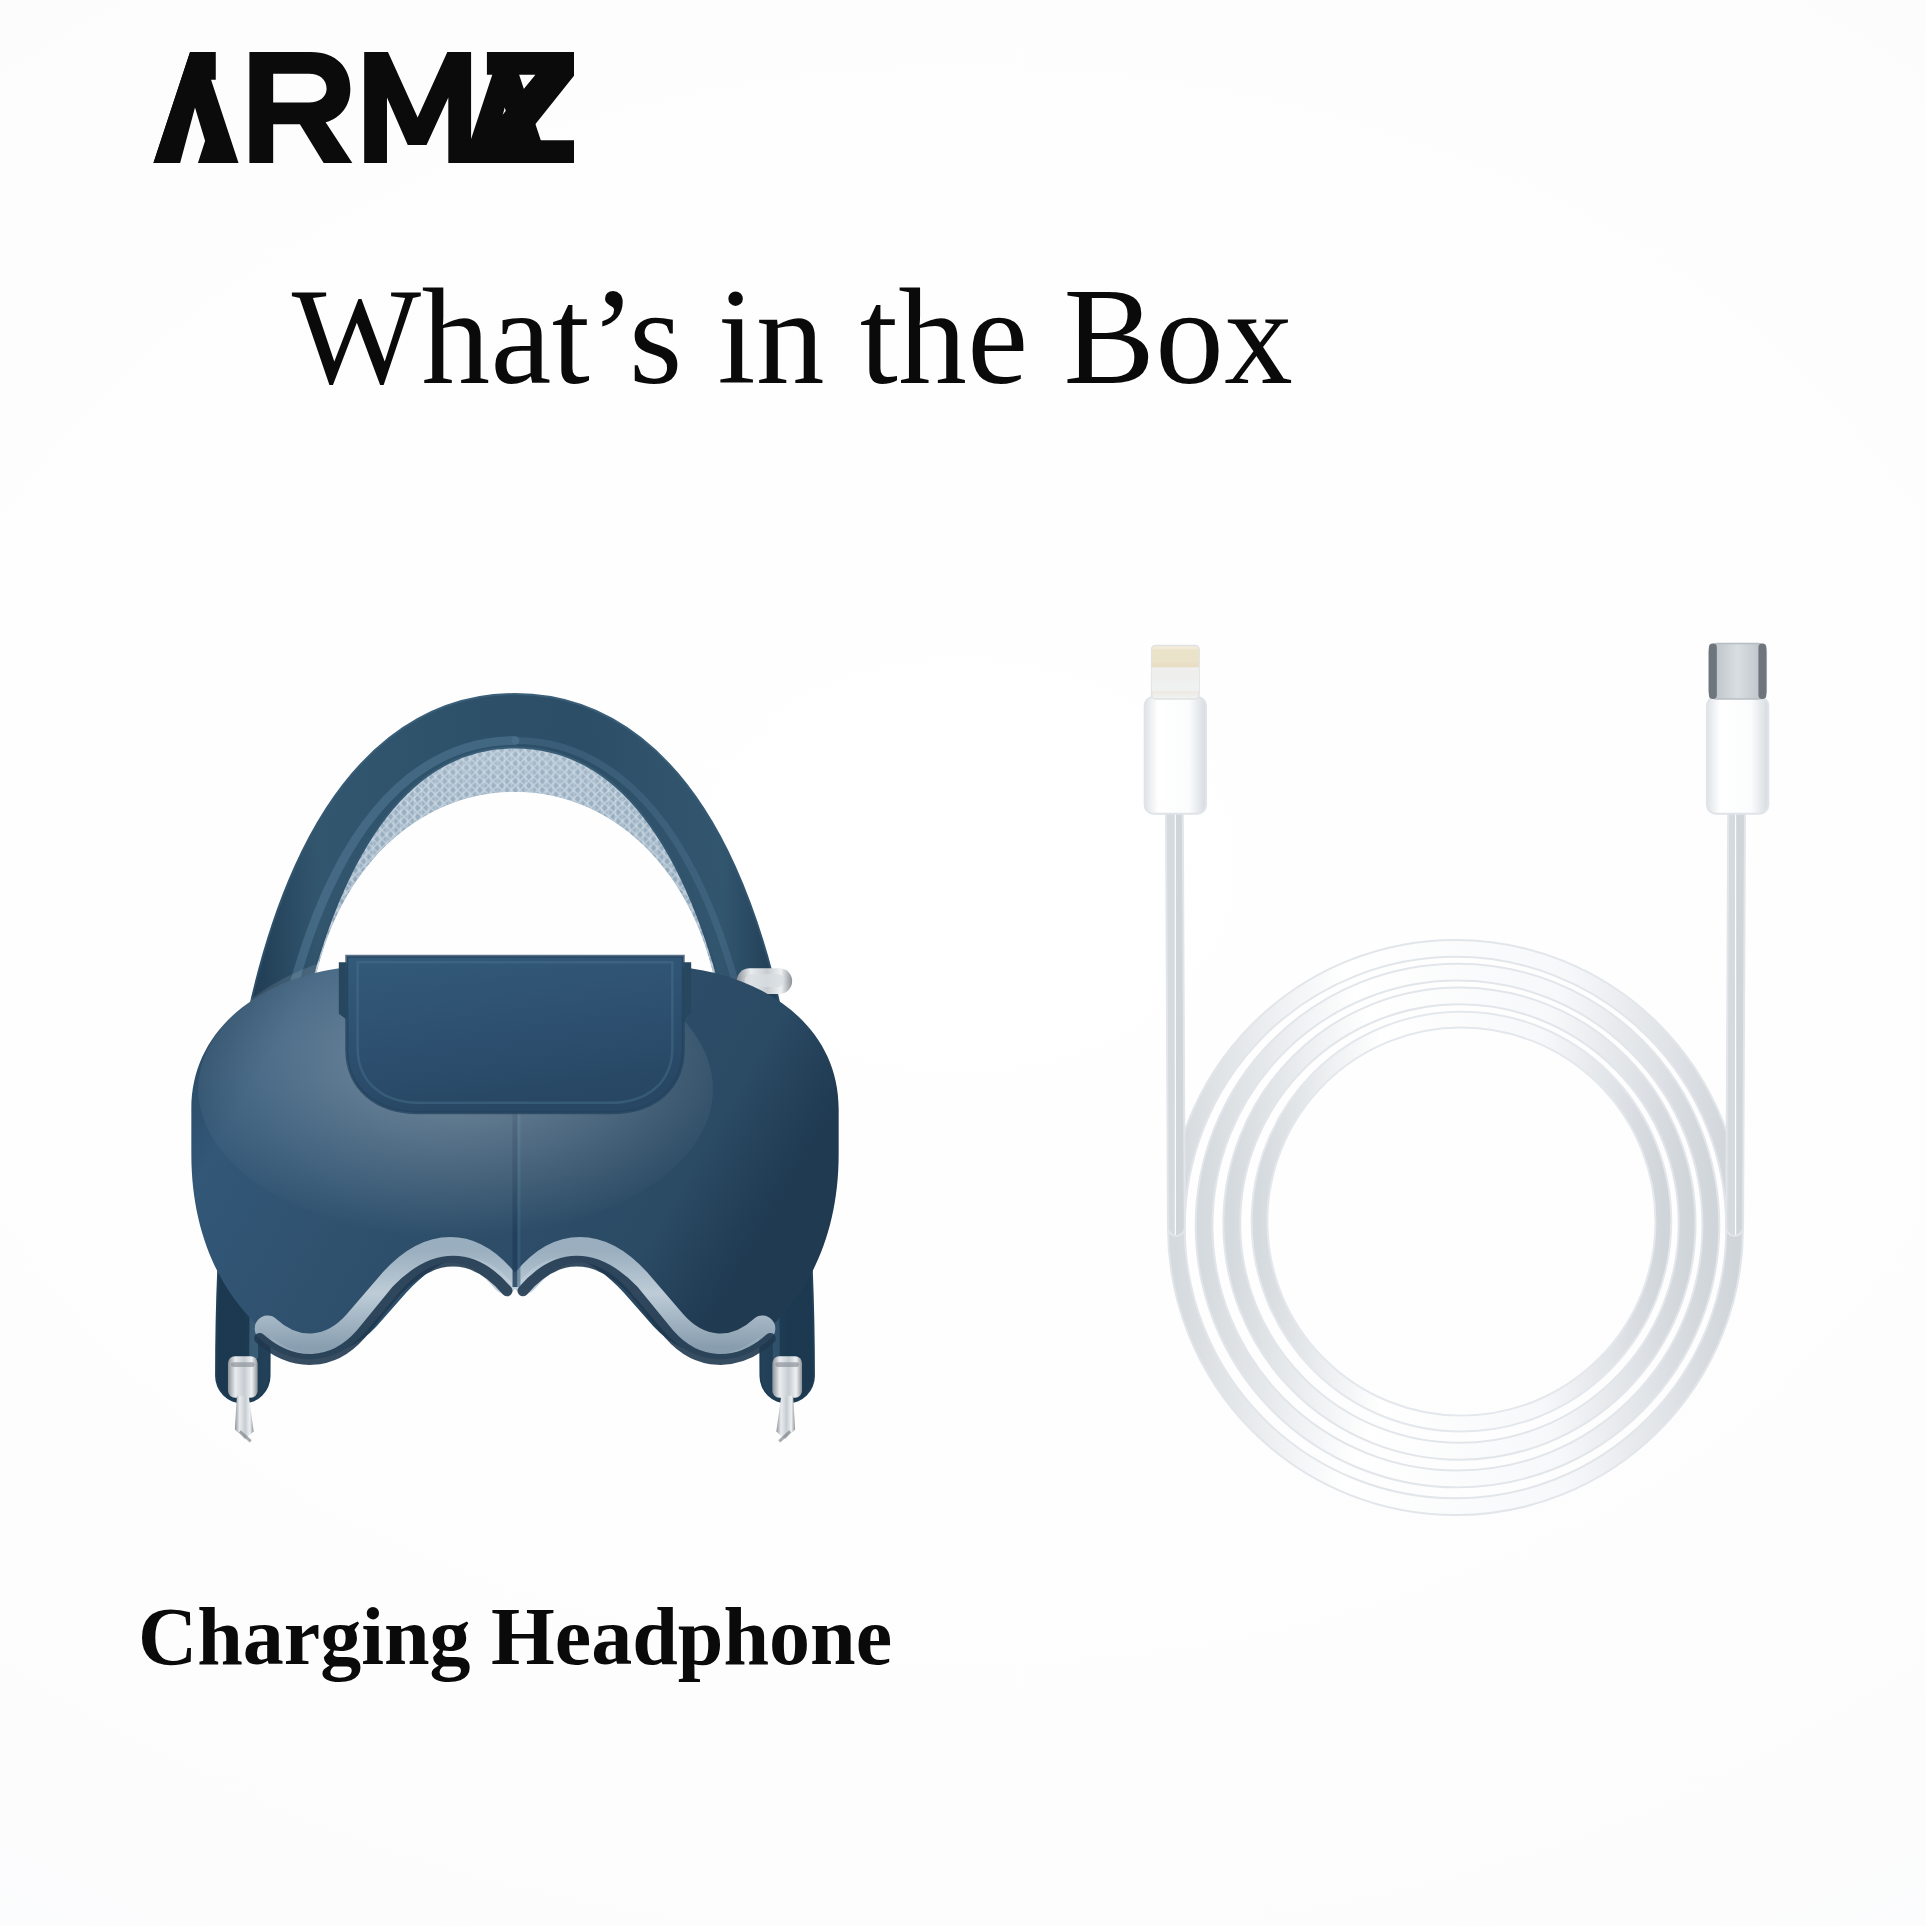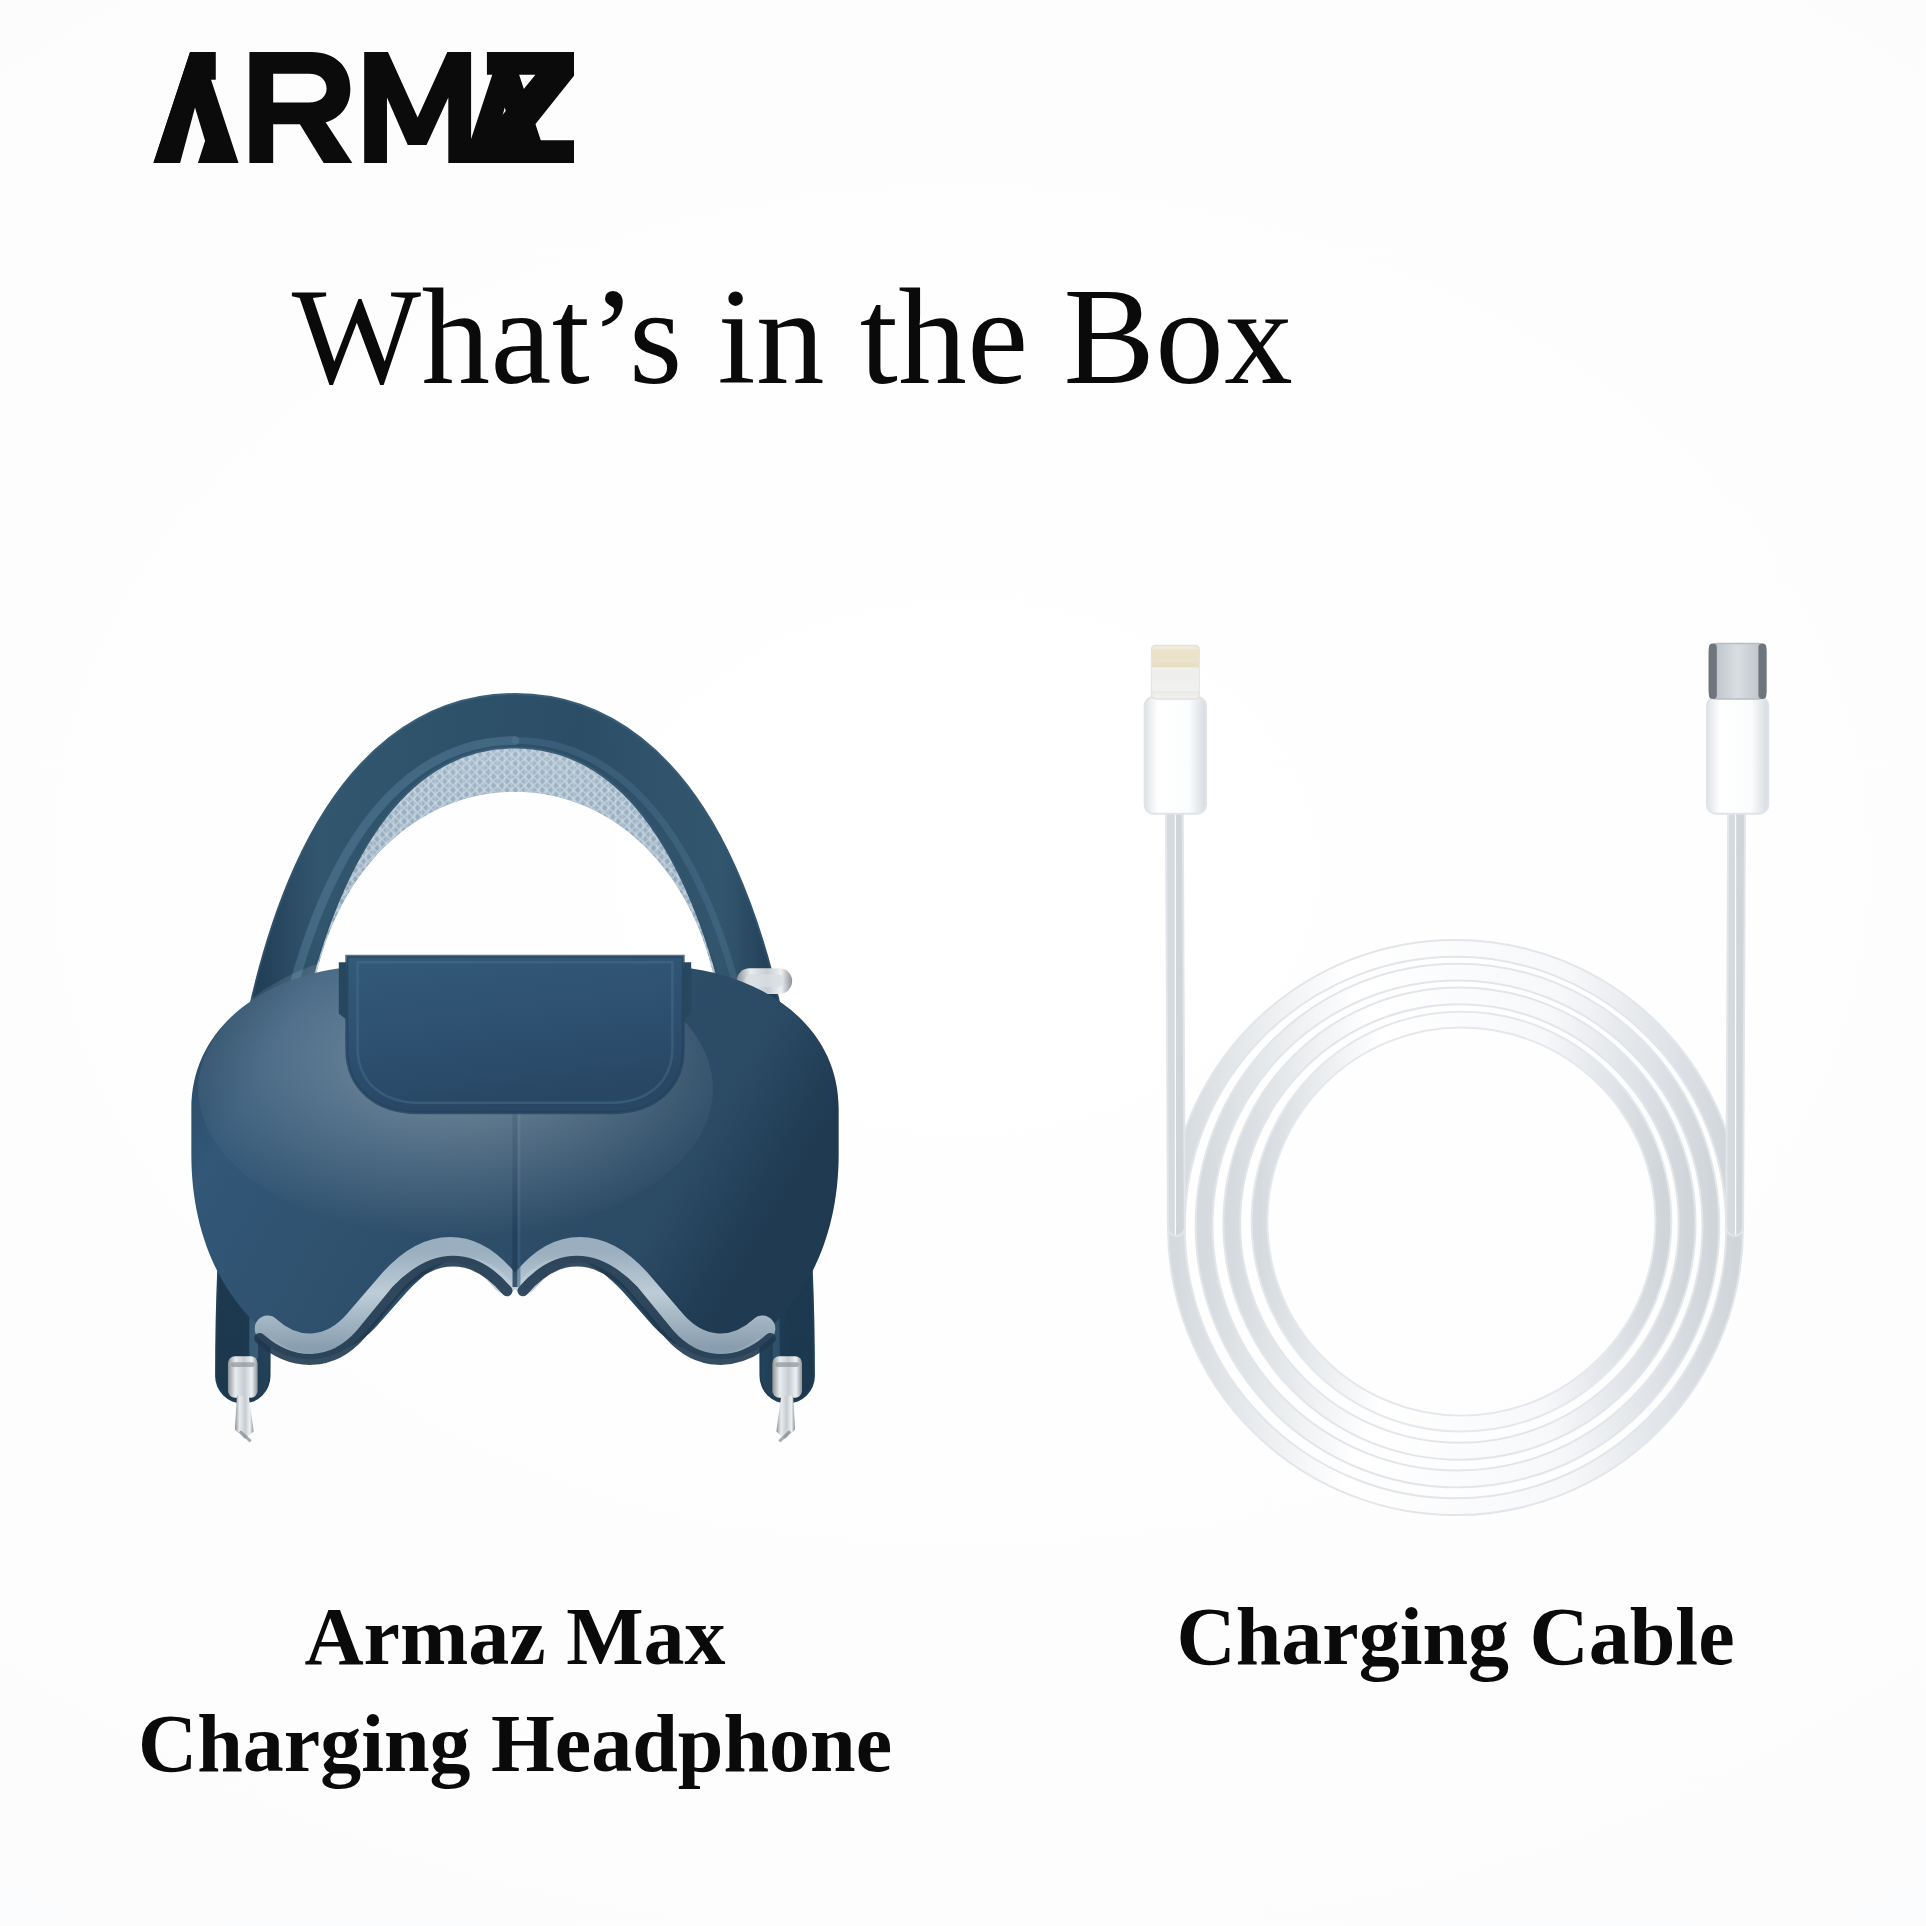--- a/index.html
+++ b/index.html
@@ -281,21 +281,20 @@
           <path d="M320 366 L660 366 L660 460 C660 500 630 524 588 524 L392 524 C350 524 320 500 320 460 Z" fill="none" stroke="#23425c" stroke-width="3" opacity="0.75"></path>
           <path d="M331 372 L649 372 L649 458 C649 494 623 514 586 514 L394 514 C357 514 331 494 331 458 Z" fill="none" stroke="#4a7391" stroke-width="2.5" opacity="0.45"></path>
 
           <path d="M312 372 L320 372 L320 430 L312 424 Z" fill="#27475f"></path>
           <path d="M668 372 L660 372 L660 430 L668 424 Z" fill="#27475f"></path>
         </g>
       </svg>
     </div>
 
     <div class="product-caption" id="caption-headphone">
-      <span class="caption-line">Armaz Max</span>
       <span class="caption-line">Charging Headphone</span>
     </div>
   </div>
 
   <div class="product-col" id="product-col-cable">
 
     <div class="product-figure">
       <svg viewBox="0 0 920 990" xmlns="http://www.w3.org/2000/svg" aria-hidden="true">
         <defs>
           <linearGradient id="wireGrad" x1="0" y1="0" x2="1" y2="0">
@@ -357,18 +356,17 @@
           <rect x="716" y="50" width="58" height="56" rx="8" fill="url(#usbcTip)"></rect>
           <rect x="716" y="50" width="58" height="56" rx="8" fill="none" stroke="#b7bdc2" stroke-width="1.5"></rect>
           <rect x="716" y="50" width="8" height="56" rx="4" fill="#6e757c"></rect>
           <rect x="766" y="50" width="8" height="56" rx="4" fill="#6e757c"></rect>
           <rect x="726" y="112" width="9" height="100" rx="4.5" fill="#ffffff" opacity="0.9"></rect>
         </g>
       </svg>
     </div>
 
     <div class="product-caption" id="caption-cable">
-      <span class="caption-line">Charging Cable</span>
     </div>
   </div>
 
 </div>
 
 
 </body></html>

